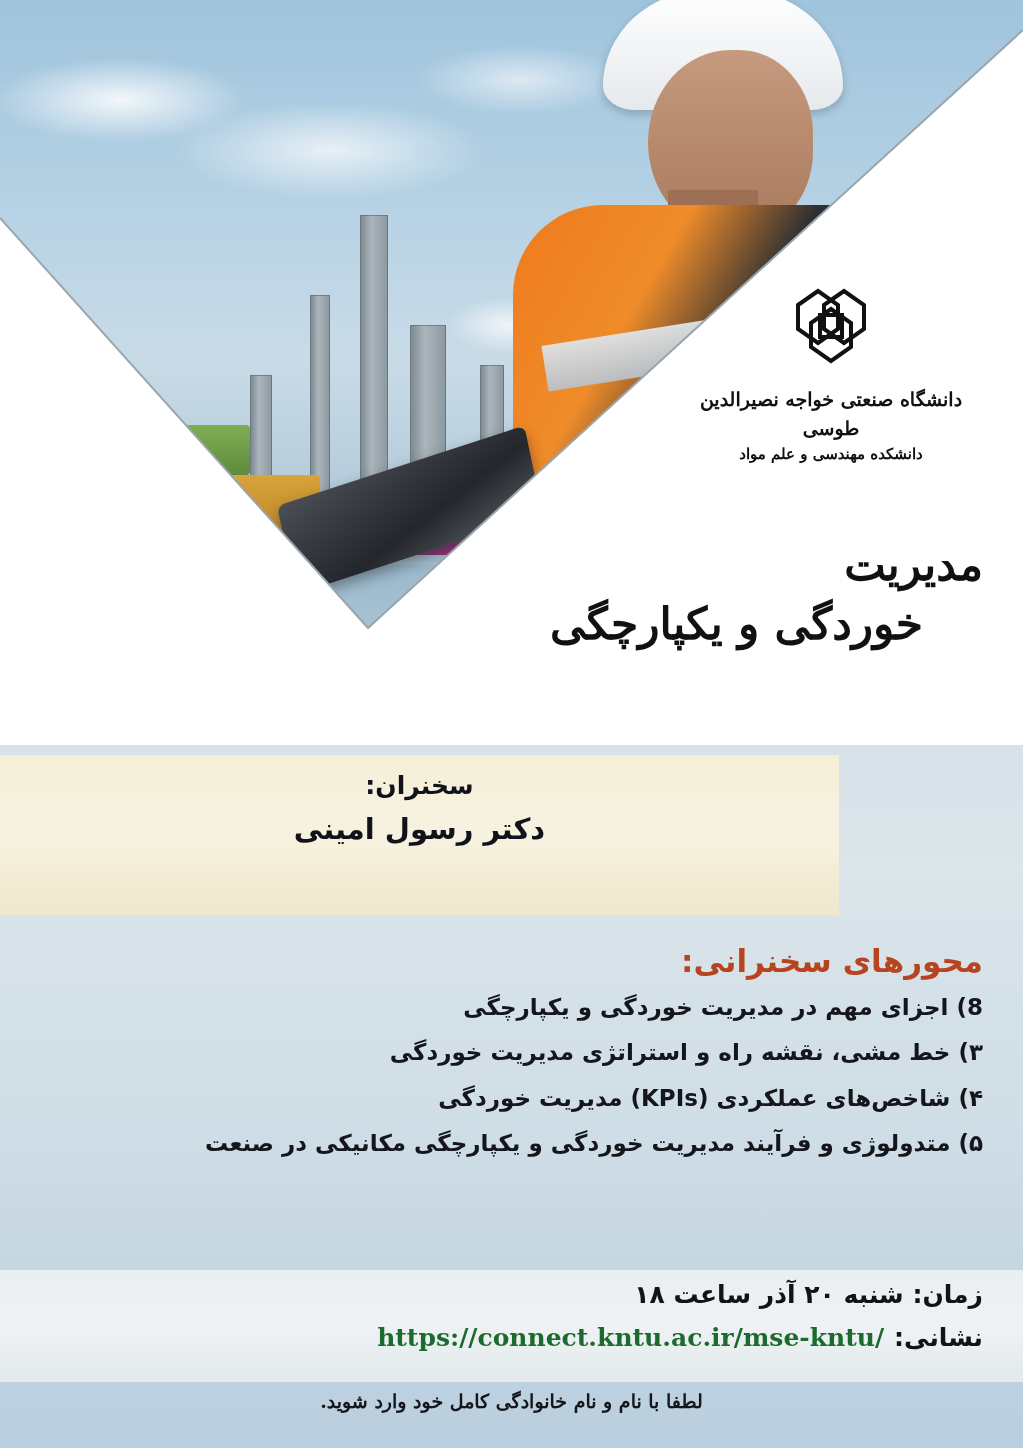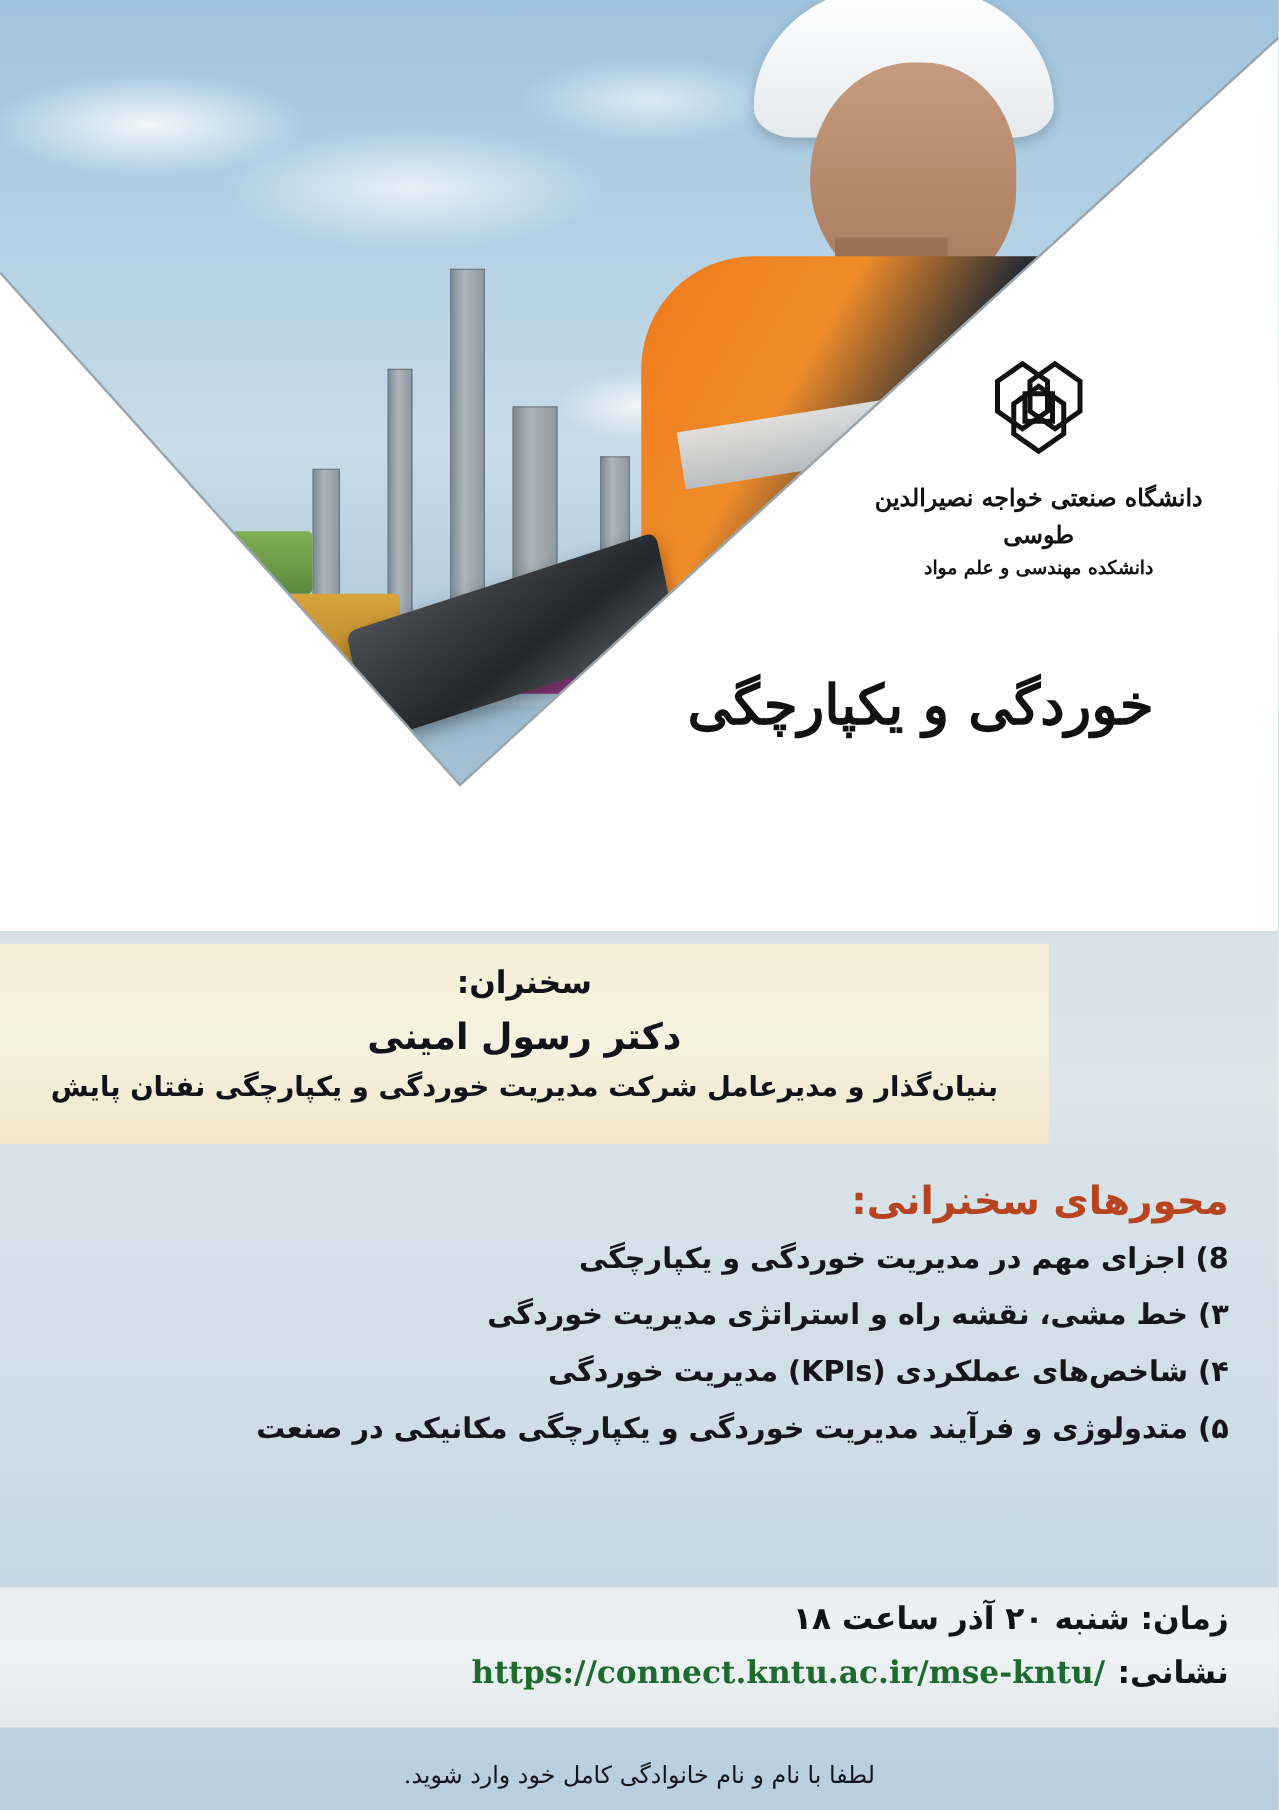--- a/index.html
+++ b/index.html
@@ -284,23 +284,22 @@
   
   .footer {
     position: absolute;
     left: 0; top: 1390px;
     width: 1023px;
     text-align: center;
   }
   .footer-note {
     font-family: "DejaVu Serif", serif;
     font-size: 19px;
-    font-weight: 400;
+    font-weight: 700;
     color: #14161c;
-    margin-top: 18px;
   }
 </style>
 </head>
 <body>
 
 <div class="poster">
 
   <div class="photo">
     <div class="sky"></div>
     <div class="clouds"></div>
@@ -353,27 +352,27 @@
         <path d="M48,20 L68,6 L88,20 L88,44 L68,58 L48,44 Z"></path>
         <path d="M35,38 L55,24 L75,38 L75,62 L55,76 L35,62 Z"></path>
         <rect x="44" y="30" width="22" height="22"></rect>
       </g>
     </svg>
     <div class="logo-line1">دانشگاه صنعتی خواجه نصیرالدین طوسی</div>
     <div class="logo-line2">دانشکده مهندسی و علم مواد</div>
   </div>
 
   <div class="title-block">
+    <div class="title-line l1">مدیریت</div>
     <div class="title-line l2">خوردگی و یکپارچگی</div>
   </div>
 
   <div class="speaker-band">
     <div class="speaker-label">سخنران:</div>
     <div class="speaker-name">دکتر رسول امینی</div>
-    <div class="speaker-role">بنیان‌گذار و مدیرعامل شرکت مدیریت خوردگی و یکپارچگی نفتان پایش</div>
   </div>
 
   <div class="topics">
     <div class="topics-title">محورهای سخنرانی:</div>
     <div class="topic-item">8) اجزای مهم در مدیریت خوردگی و یکپارچگی</div>
     <div class="topic-item">۳) خط مشی، نقشه راه و استراتژی مدیریت خوردگی</div>
     <div class="topic-item">۴) شاخص‌های عملکردی (KPIs) مدیریت خوردگی</div>
     <div class="topic-item">۵) متدولوژی و فرآیند مدیریت خوردگی و یکپارچگی مکانیکی در صنعت</div>
   </div>
 

